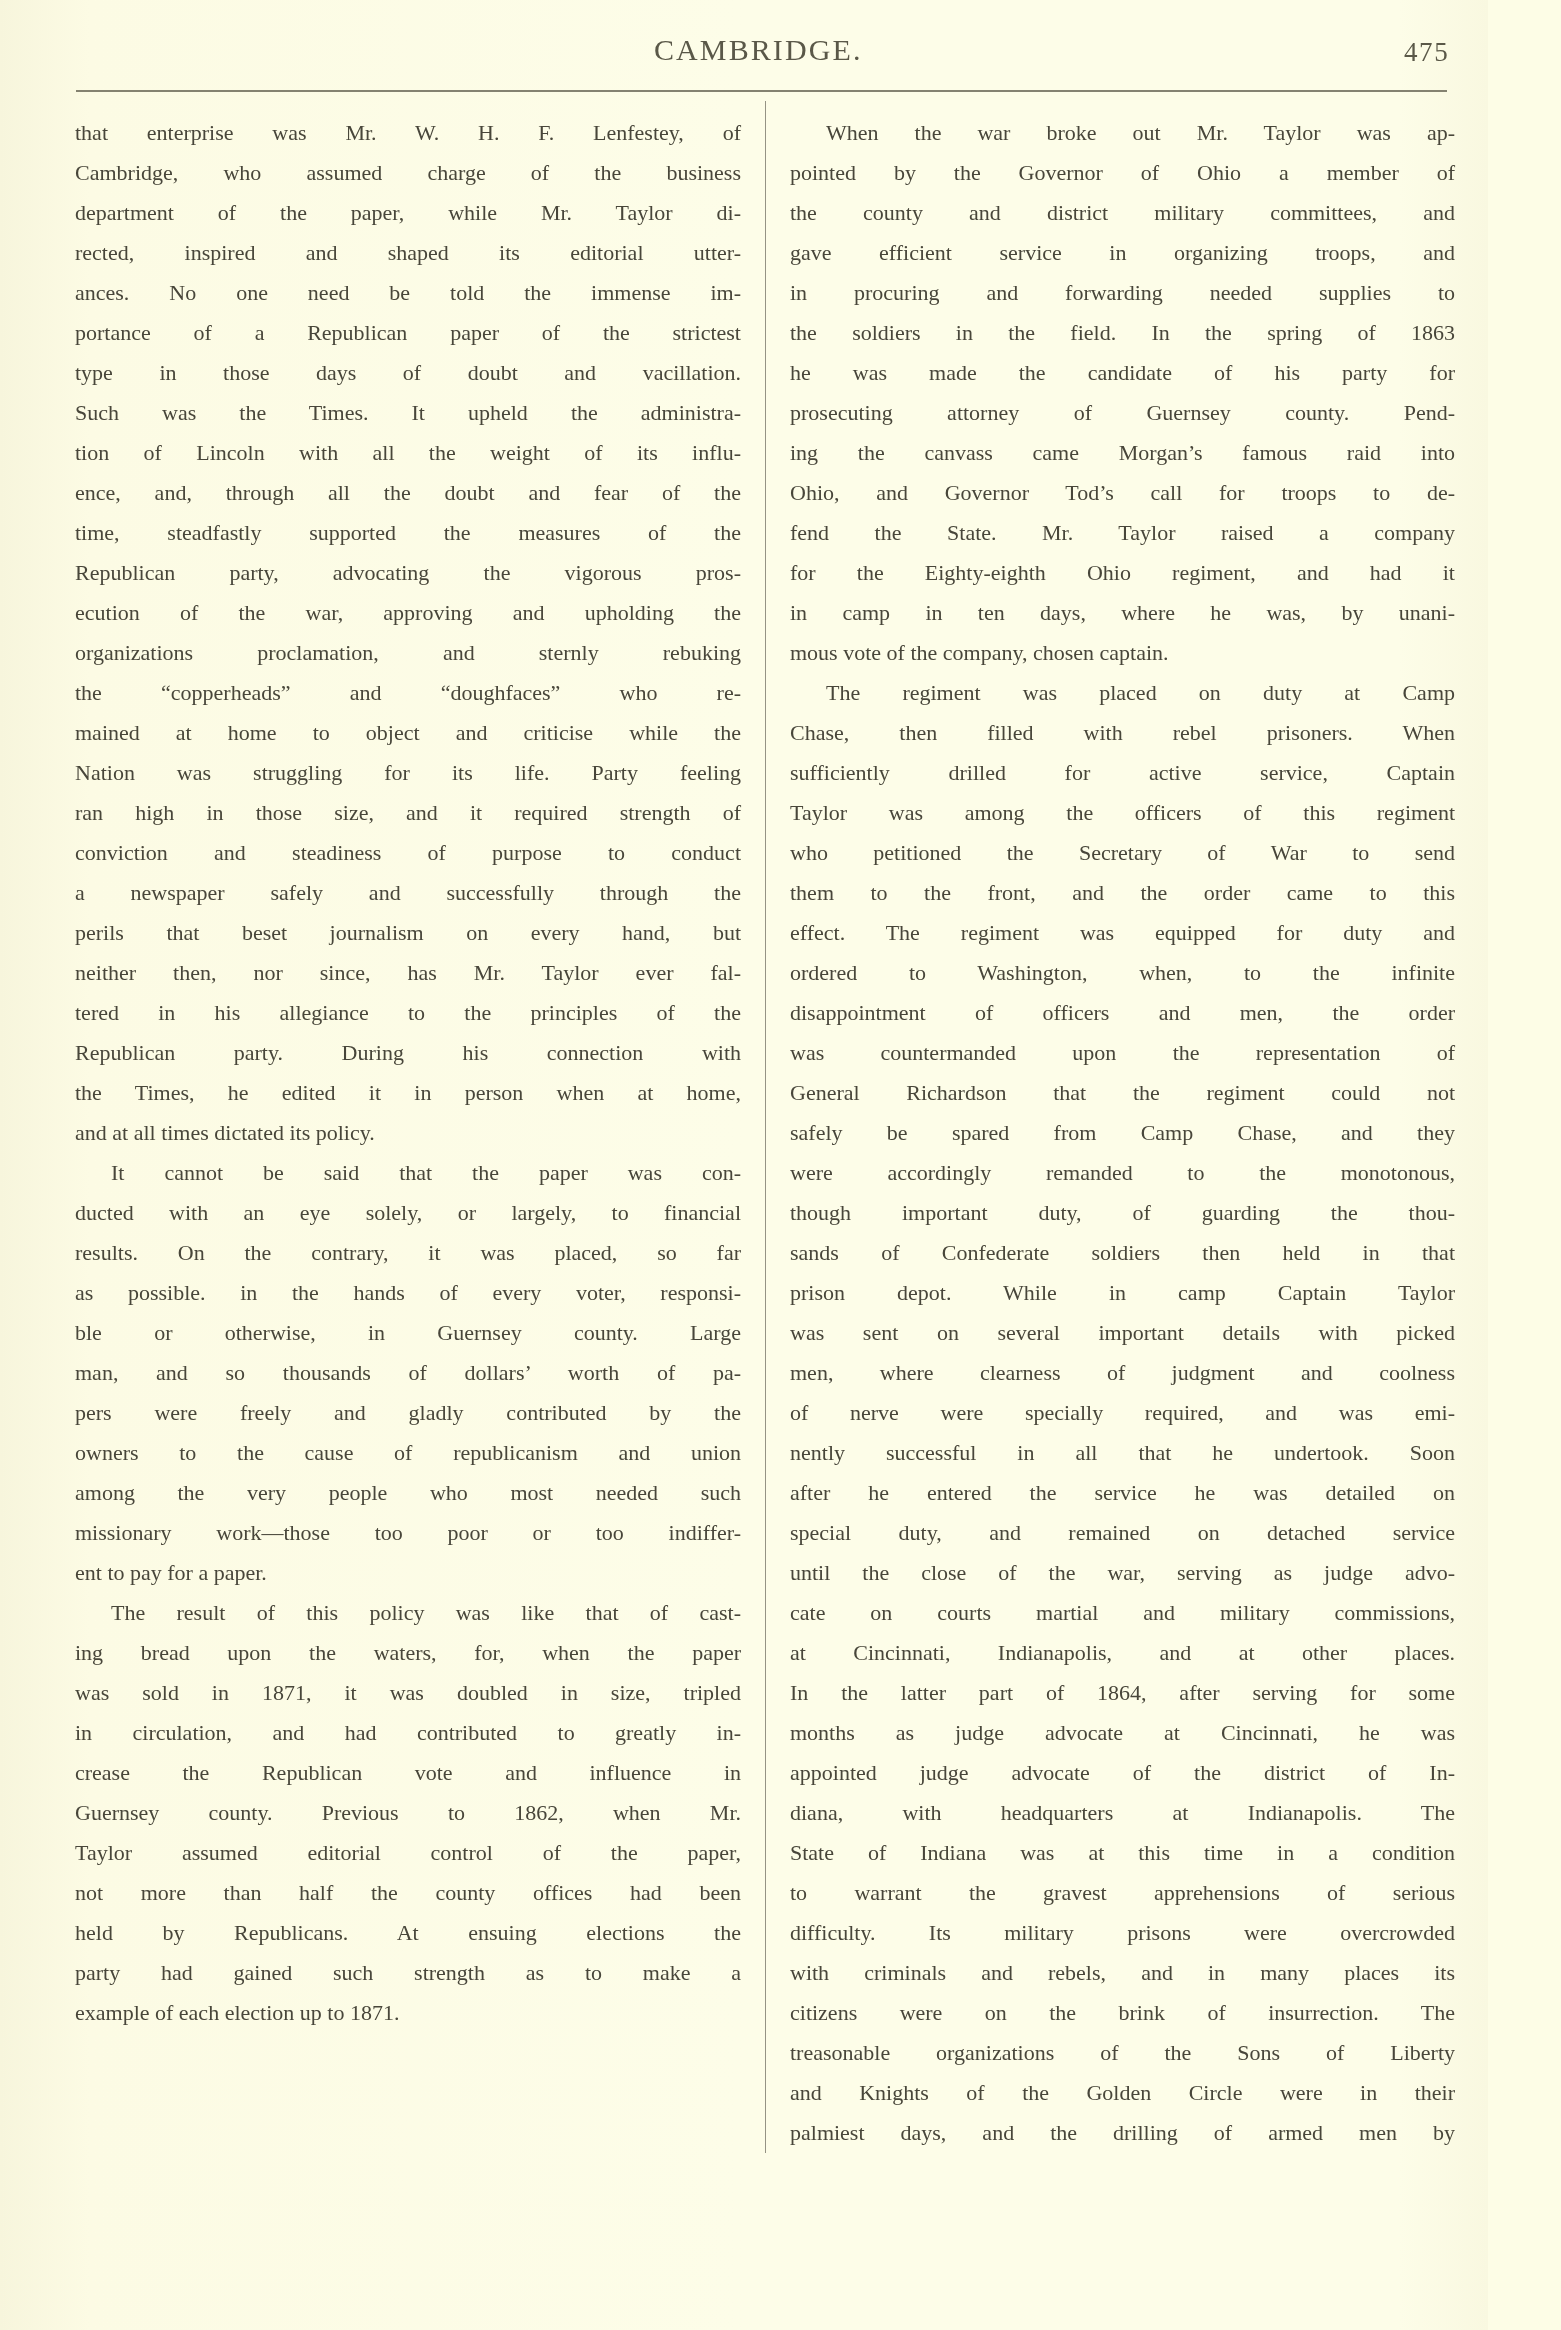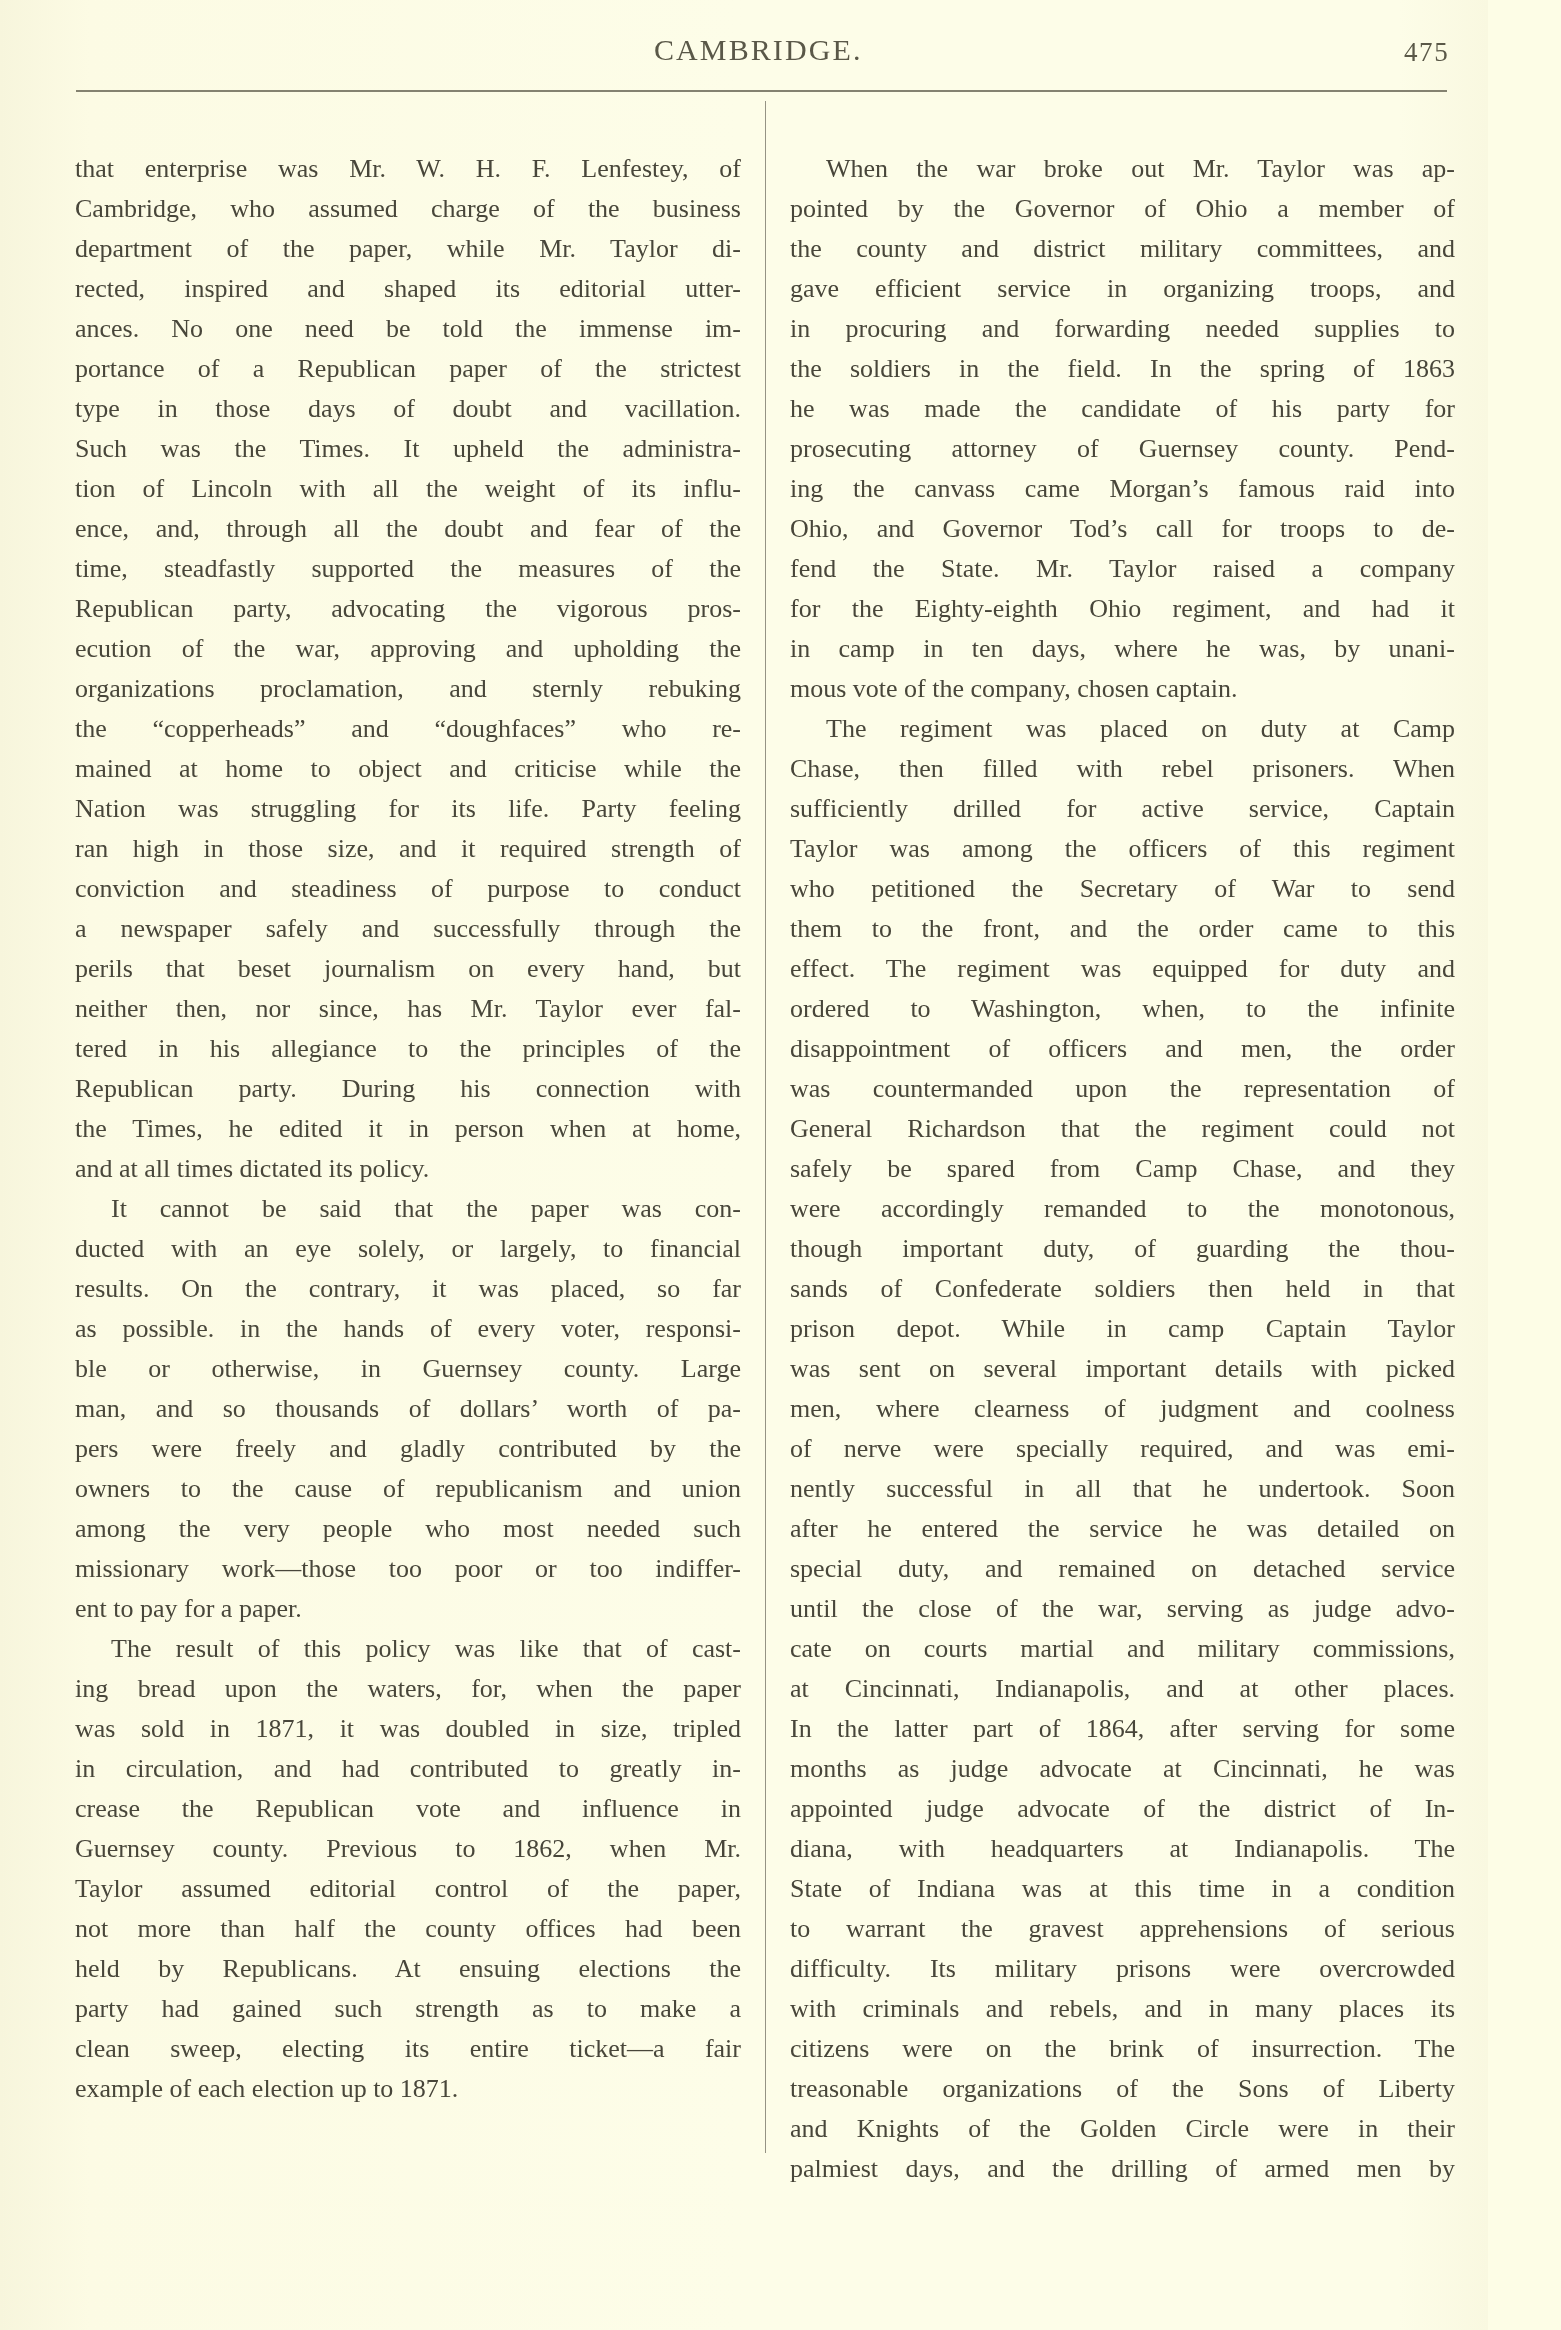--- a/index.html
+++ b/index.html
@@ -53,25 +53,24 @@
       top: 90px;
       width: 1371px;
       height: 1.6px;
       background: #6e6c5c;
       opacity: 0.85;
     }
     .column {
       position: absolute;
       top: 113px;
       width: 666px;
-      font-size: 26px;
+      font-size: 22px;
       line-height: 40px;
       text-align: justify;
       color: #48463a;
-      margin-top: 36px;
     }
     .col-left { left: 75px; }
     .col-right { left: 790px; width: 665px; }
     .col-divider {
       position: absolute;
       left: 765px;
       top: 101px;
       width: 0.8px;
       height: 2052px;
       background: #7a786a;
@@ -145,21 +144,20 @@
     <span class="line indent">The result of this policy was like that of cast-</span>
     <span class="line">ing bread upon the waters, for, when the paper</span>
     <span class="line">was sold in 1871, it was doubled in size, tripled</span>
     <span class="line">in circulation, and had contributed to greatly in-</span>
     <span class="line">crease the Republican vote and influence in</span>
     <span class="line">Guernsey county.  Previous to 1862, when Mr.</span>
     <span class="line">Taylor assumed editorial control of the paper,</span>
     <span class="line">not more than half the county offices had been</span>
     <span class="line">held by Republicans.  At ensuing elections the</span>
     <span class="line">party had gained such strength as to make a</span>
-    <span class="line">clean sweep, electing its entire ticket—a fair</span>
     <span class="line last">example of each election up to 1871.</span>
   </div>
 
   <div class="col-divider"></div>
 
   <div class="column col-right">
     <span class="line indent">When the war broke out Mr. Taylor was ap-</span>
     <span class="line">pointed by the Governor of Ohio a member of</span>
     <span class="line">the county and district military committees, and</span>
     <span class="line">gave efficient service in organizing troops, and</span>

